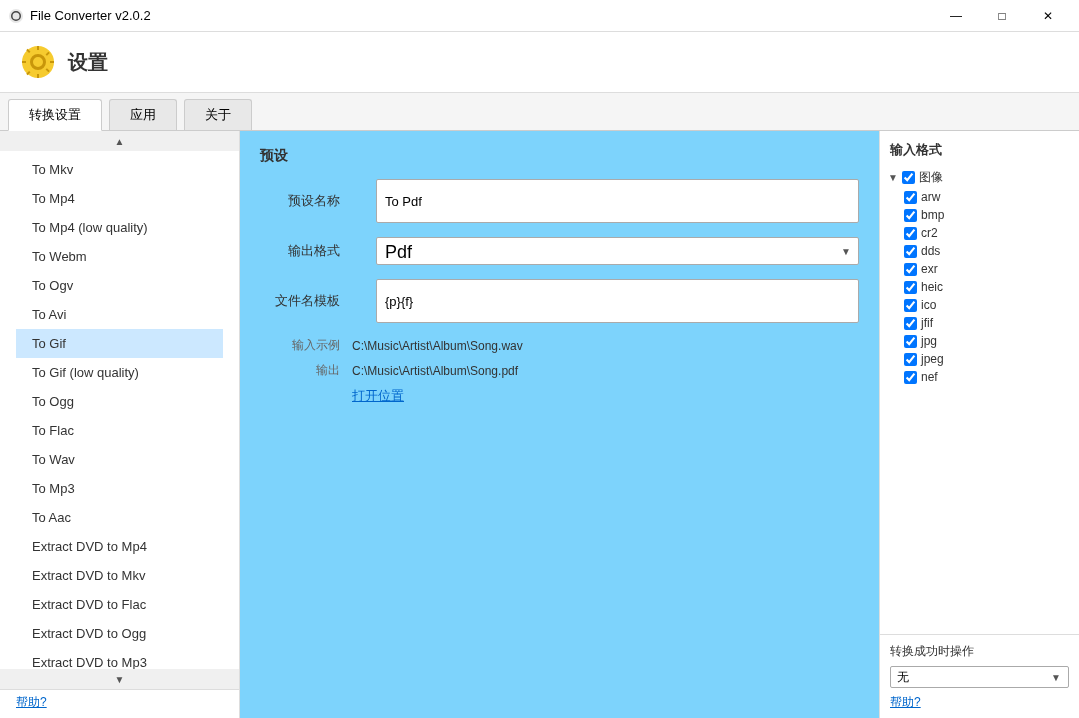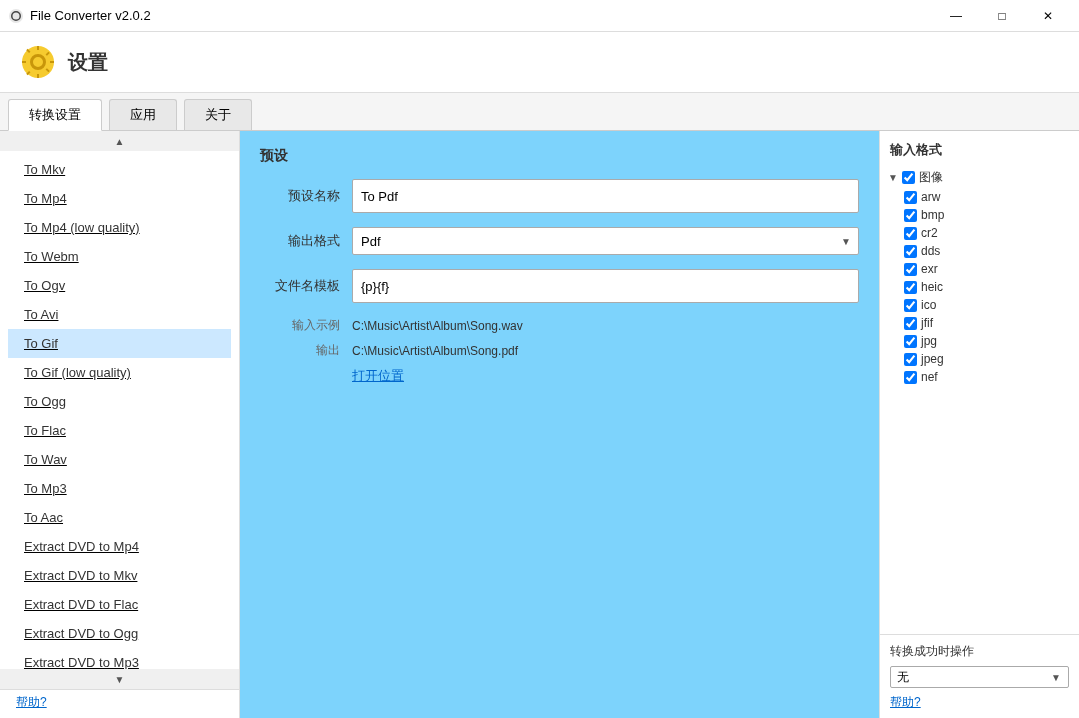--- a/index.html
+++ b/index.html
@@ -106,22 +106,21 @@
       width: 240px;
       background: #fff;
       border-right: 1px solid #ddd;
       overflow: hidden;
       display: flex;
       flex-direction: column;
     }
     .sidebar-list {
       flex: 1;
       overflow-y: auto;
-      padding: 4px 8px;
-      text-decoration: underline;
+      padding: 4px 16px;
     }
     .sidebar-item {
       padding: 7px 16px;
       cursor: pointer;
       font-size: 13px;
       color: #333;
       white-space: nowrap;
     }
     .sidebar-item.active { background: #cce8ff; }
 
@@ -156,50 +155,51 @@
       font-size: 14px;
       font-weight: bold;
       color: #333;
       margin-bottom: 14px;
     }
 
     .form-row {
       display: flex;
       align-items: center;
       margin-bottom: 14px;
+      gap: 24px;
     }
     .form-label {
       width: 80px;
       text-align: right;
       margin-right: 12px;
       color: #333;
       font-size: 13px;
       flex-shrink: 0;
     }
     .form-input {
       flex: 1;
       max-width: 550px;
       padding: 4px 8px;
       border: 1px solid #aaa;
       border-radius: 2px;
       font-size: 13px;
       background: #fff;
-      height: 34px;
+      height: 44px;
     }
     .select-wrapper {
       flex: 1;
       max-width: 550px;
       position: relative;
     }
     .select-wrapper select {
       width: 100%;
       padding: 4px 30px 4px 8px;
       border: 1px solid #aaa;
       border-radius: 2px;
-      font-size: 13px;
+      font-size: 18px;
       background: #fff;
       height: 28px;
       appearance: none;
       -webkit-appearance: none;
     }
     .select-arrow {
       position: absolute;
       right: 8px;
       top: 50%;
       transform: translateY(-50%);

